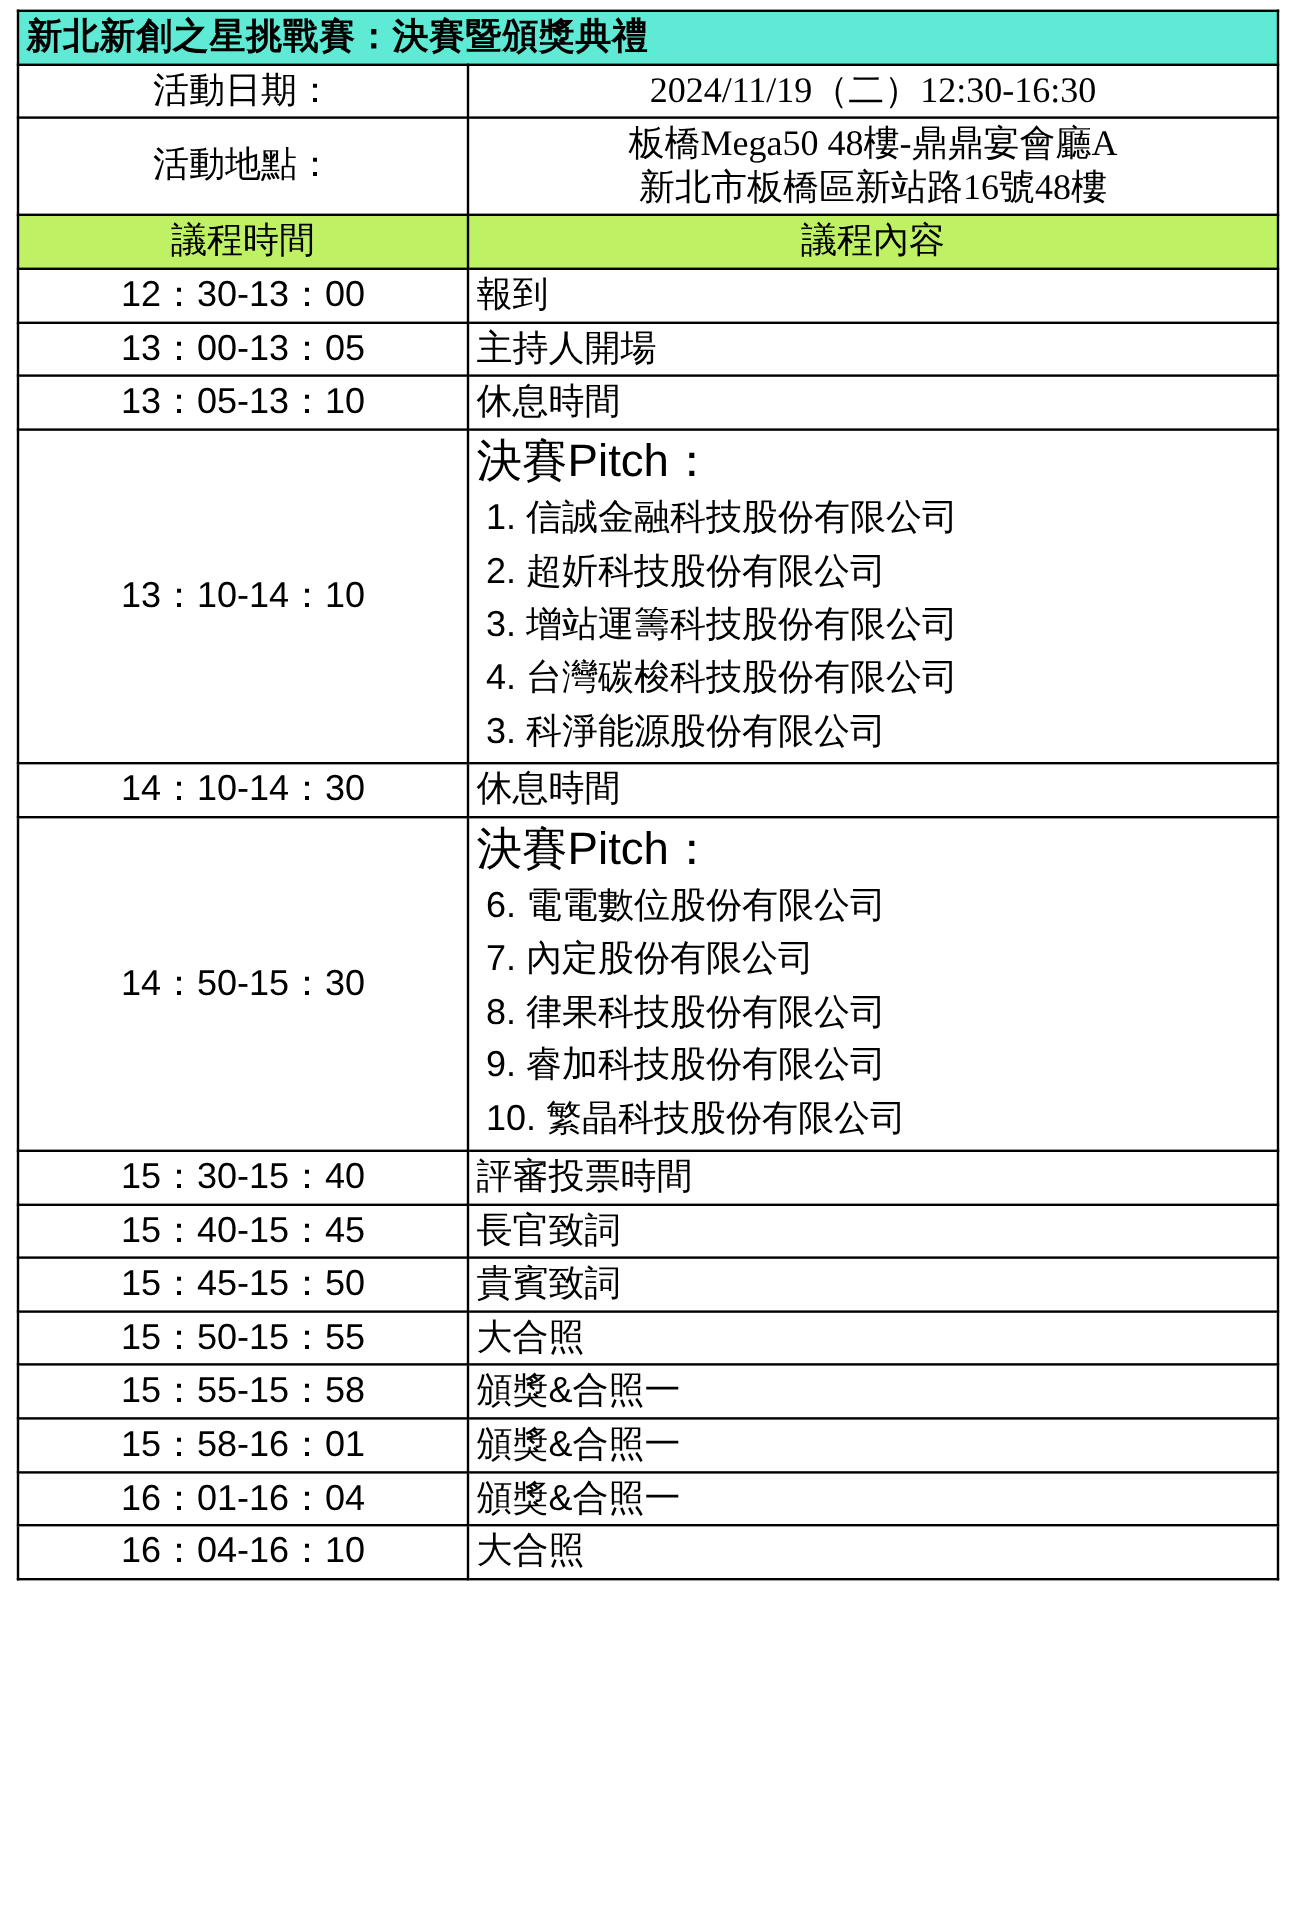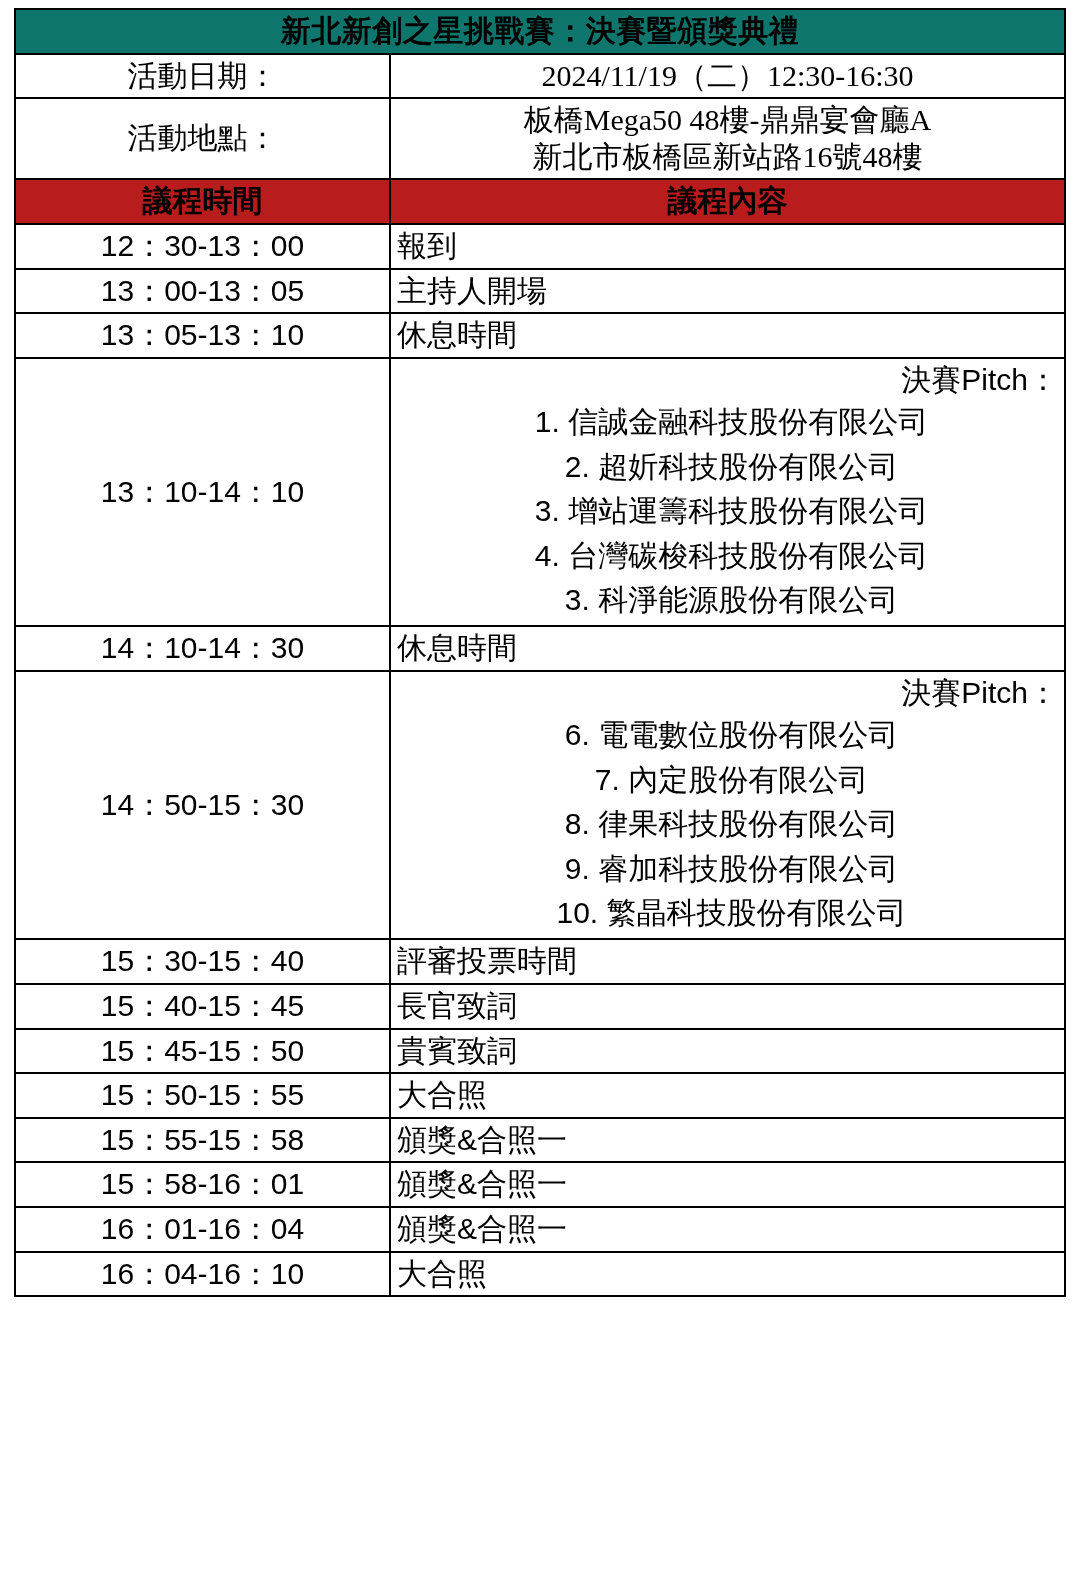--- a/index.html
+++ b/index.html
@@ -28,22 +28,22 @@
     border: 2px solid #000000;
     vertical-align: middle;
     padding: 3px 6px;
     font-size: 30px;
     line-height: 1.22;
   }
   col.c-time { width: 375px; }
   col.c-content { width: 675px; }
 
   .title-cell {
-    background: #0f766e;
-    text-align: center;
+    background: #5eead4;
+    text-align: left;
     font-weight: bold;
     font-size: 32px;
     letter-spacing: 0.5px;
     padding: 7px 6px;
   }
   .label-cell {
     text-align: center;
     font-size: 30px;
     padding: 8px 6px;
     margin-left: 44px;
@@ -52,50 +52,50 @@
     text-align: center;
     font-size: 30px;
     padding: 8px 6px;
     font-family: Liberation Serif, serif;
   }
   .value-cell .line {
     display: block;
     white-space: nowrap;
   }
   .header-cell {
-    background: #b91c1c;
-    text-align: center;
-    font-weight: bold;
+    background: #bef264;
+    text-align: center;
+    font-weight: normal;
     font-size: 30px;
     padding: 8px 6px;
   }
   .time-cell {
     text-align: center;
     font-size: 30px;
     white-space: nowrap;
     padding: 9px 6px;
   }
   .content-cell {
     text-align: left;
     font-size: 30px;
     padding: 9px 6px;
   }
   .pitch-block {
     text-align: left;
     padding: 10px 6px 12px 6px;
   }
   .pitch-title {
     display: block;
-    text-align: right;
-    font-size: 30px;
+    text-align: left;
+    font-size: 38px;
     margin-bottom: 2px;
   }
   .pitch-item {
     display: block;
-    text-align: center;
+    text-align: left;
     font-size: 30px;
     padding-left: 8px;
     line-height: 1.48;
   }
 </style>
 </head>
 <body>
 
 <div class="sheet">
   <table class="agenda">

